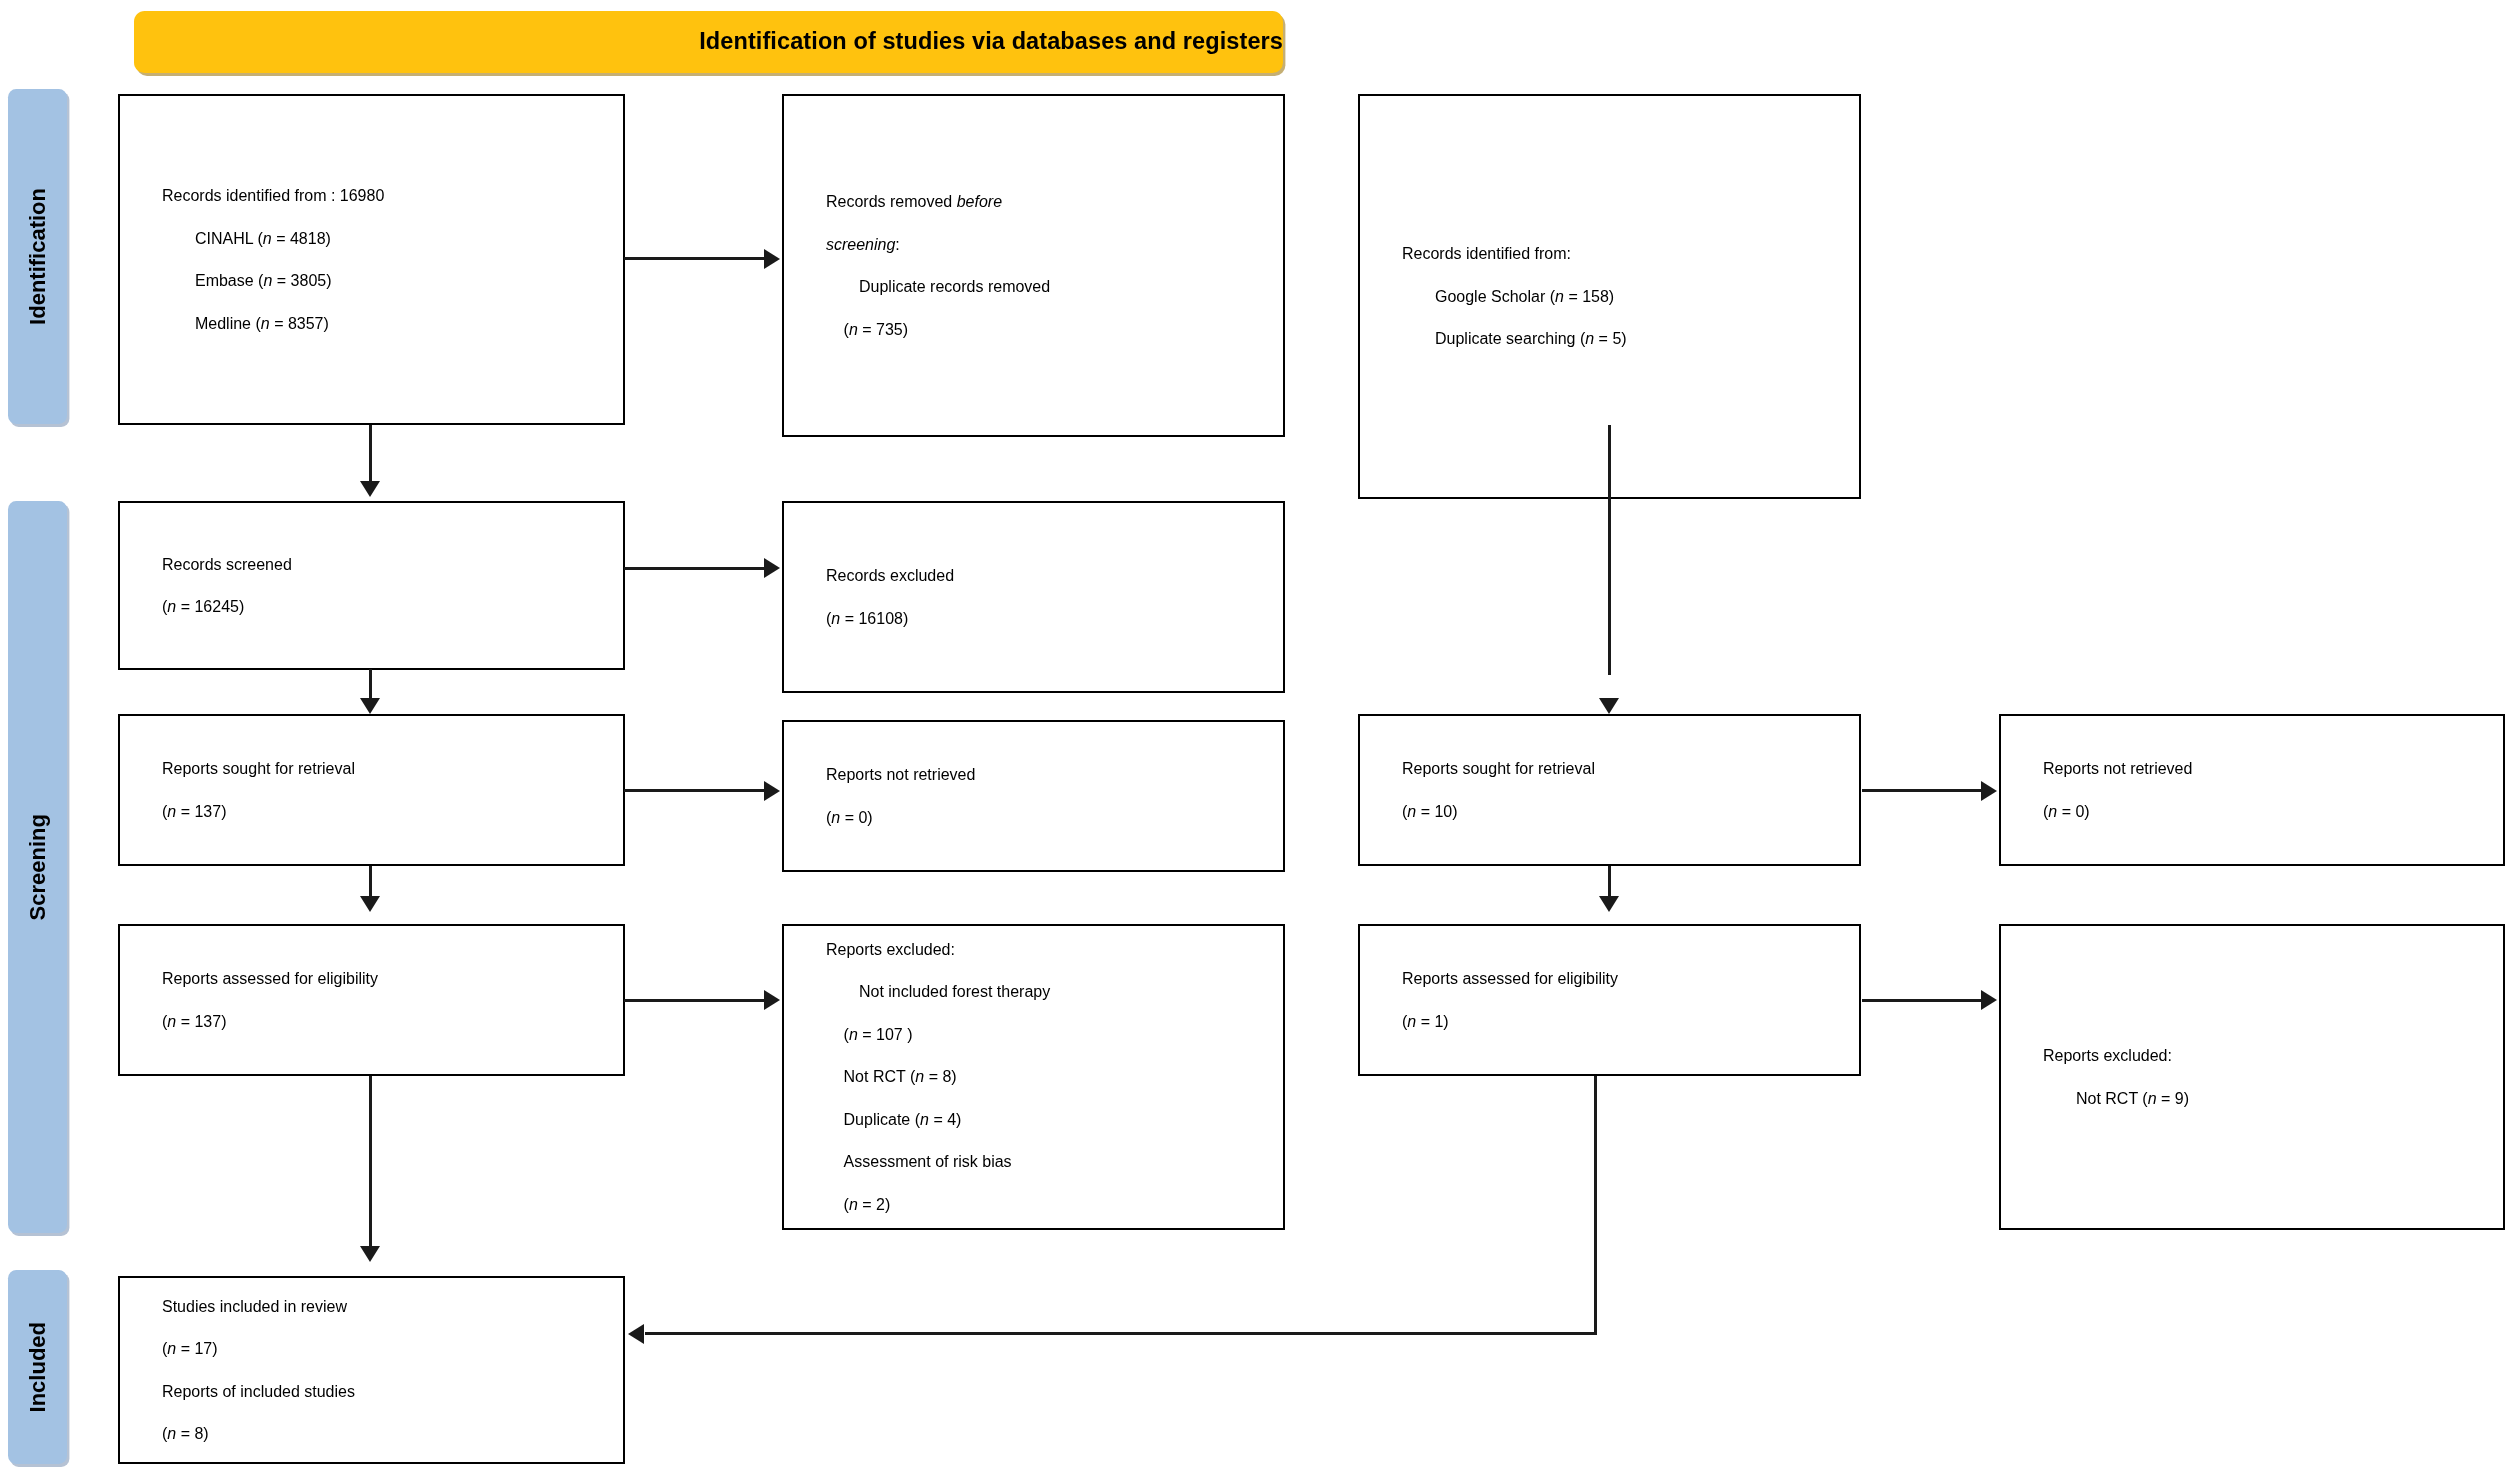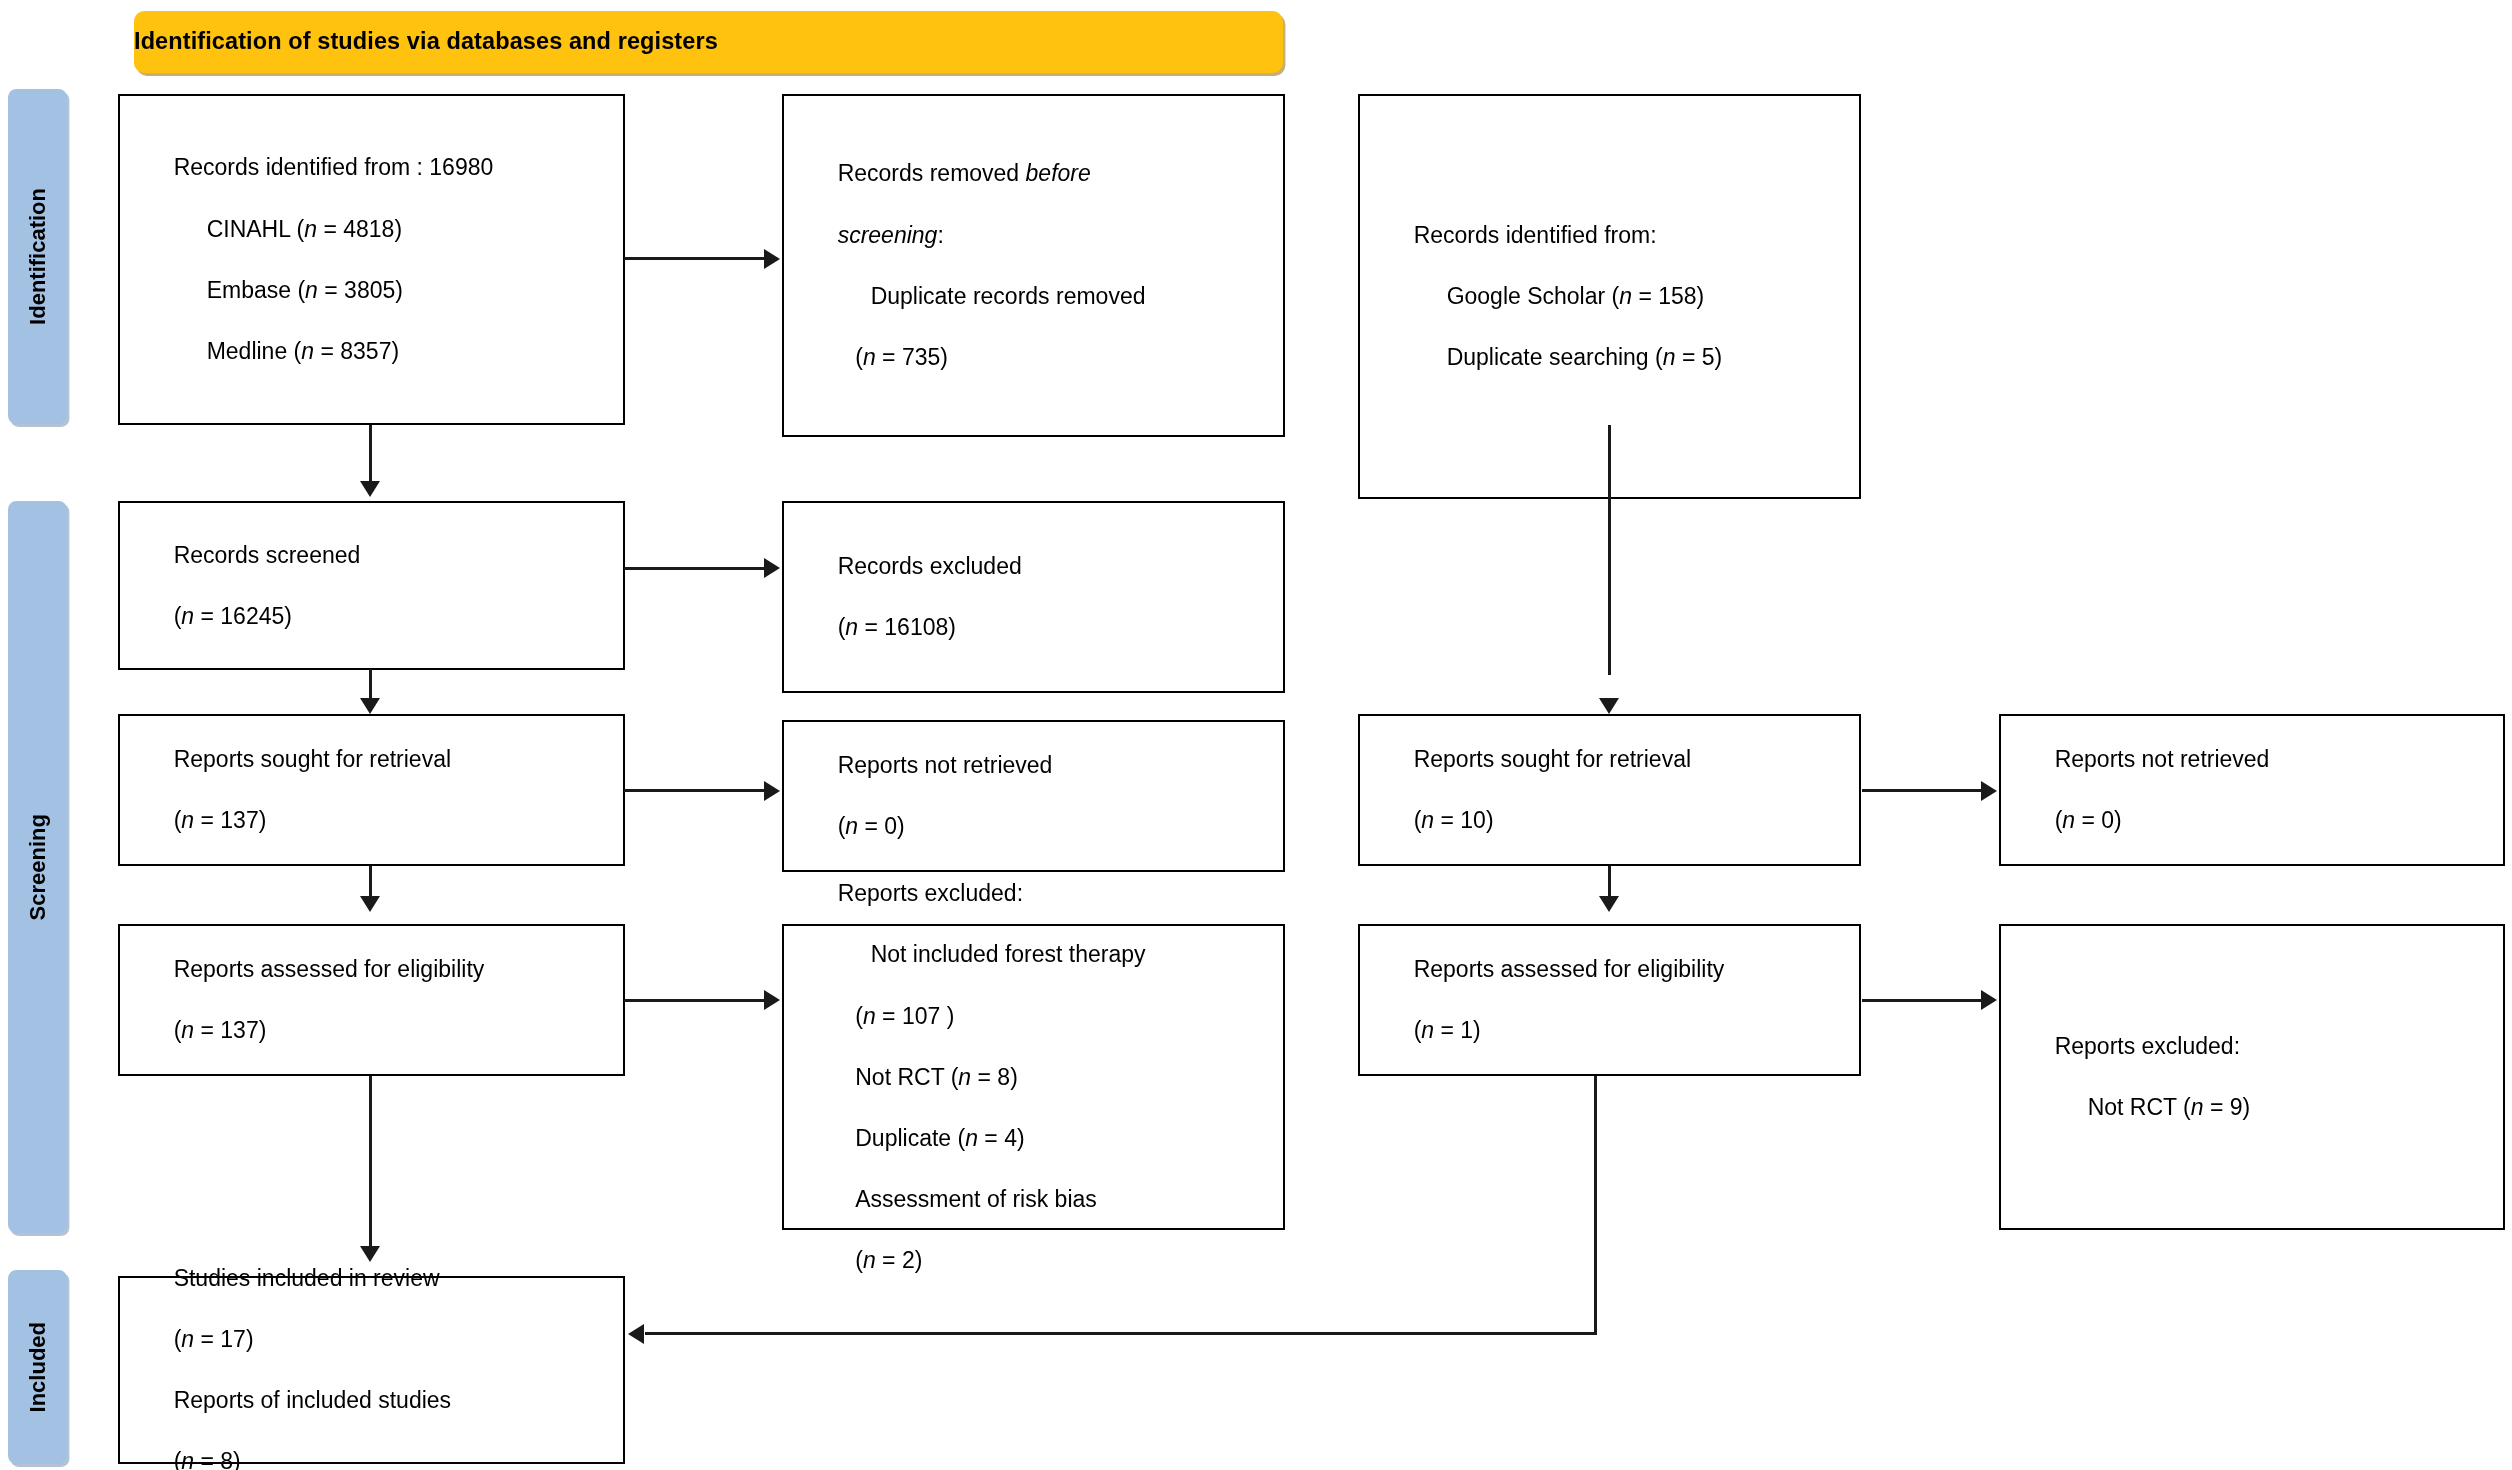--- a/index.html
+++ b/index.html
@@ -20,21 +20,21 @@
   }
 
   
   .banner {
     position: absolute;
     background: #FFC20E;
     border-radius: 10.6px;
     box-shadow: 2.4px 2.9px 0 rgba(150,110,0,0.55);
     display: flex;
     align-items: center;
-    justify-content: flex-start;
+    justify-content: flex-end;
     box-sizing: border-box;
   }
   .banner-label {
     font-size: 23.5px;
     font-weight: bold;
     color: #000000;
     letter-spacing: 0.1px;
     text-align: center;
     line-height: 1.1;
   }
@@ -64,21 +64,21 @@
   .fbox {
     position: absolute;
     background: #ffffff;
     border: 2.9px solid #000000;
     box-sizing: border-box;
     display: flex;
     align-items: center;
     padding: 0 15.3px;
   }
   .fbox-text {
-    font-size: 23px;
+    font-size: 16px;
     line-height: 1.33;
     color: #000000;
     white-space: pre-wrap;
     width: 100%;
   }
   .ital { font-style: italic; }
 
   
   .vline {
     position: absolute;

